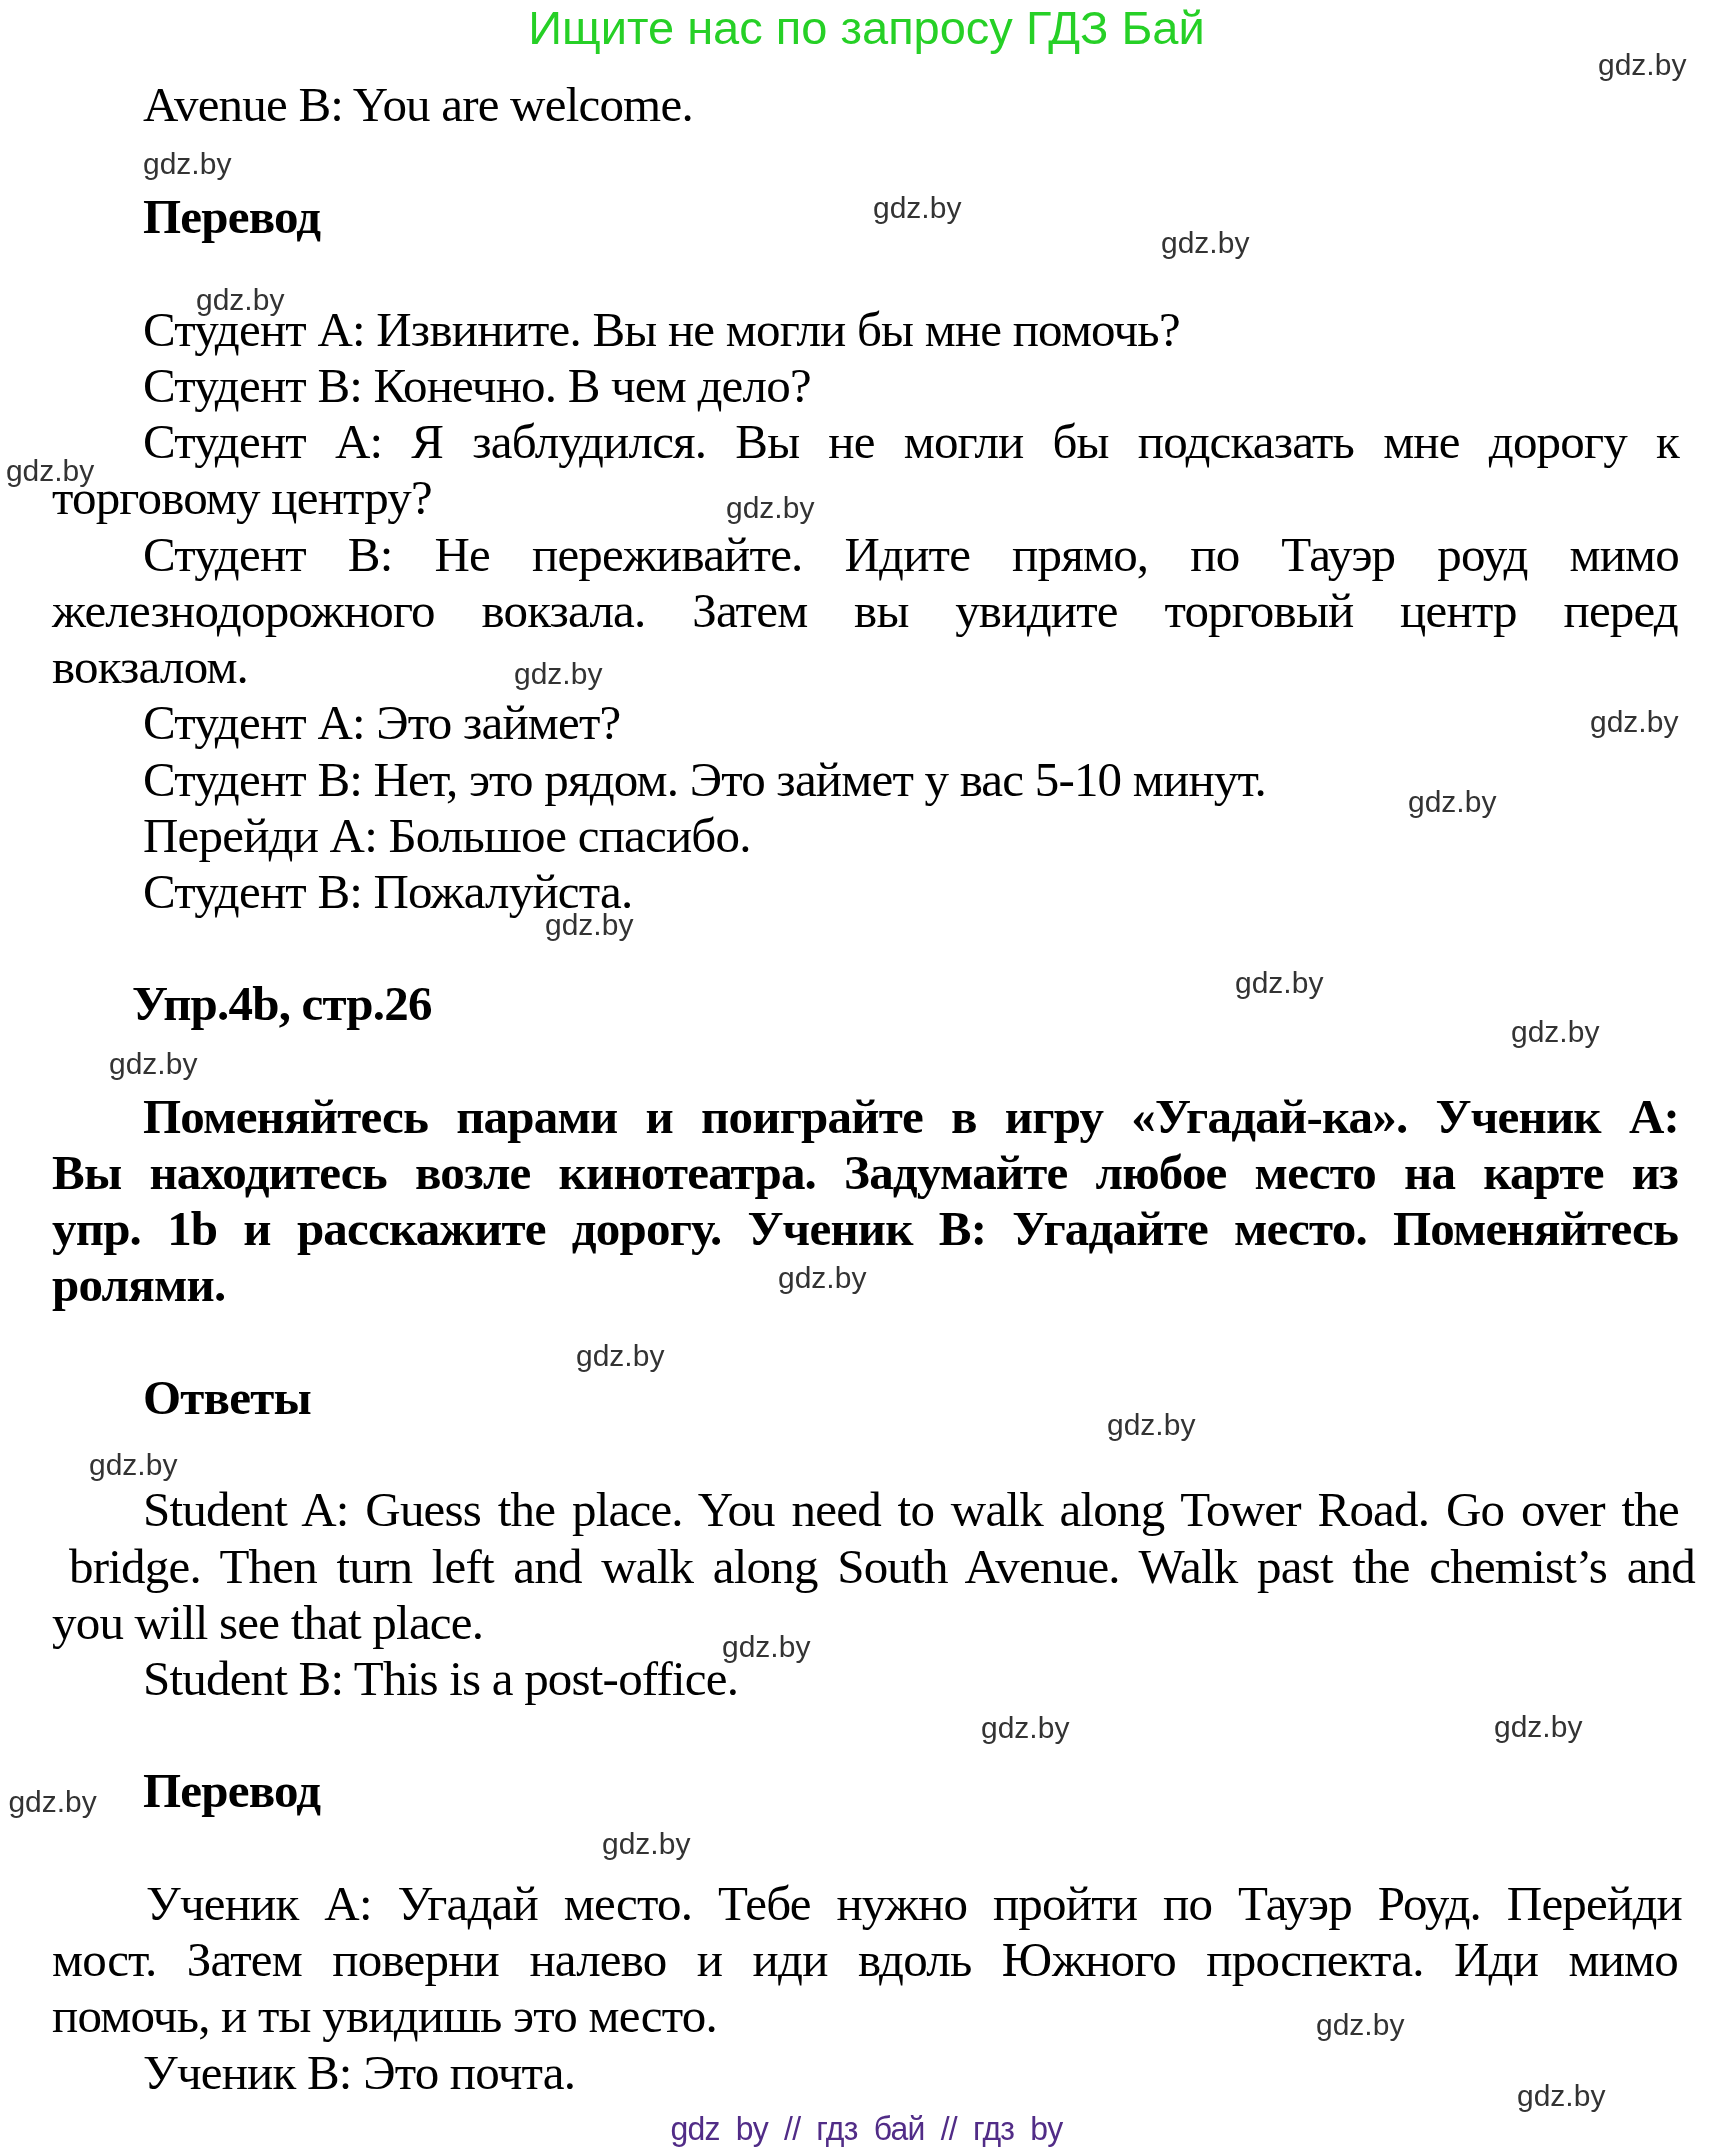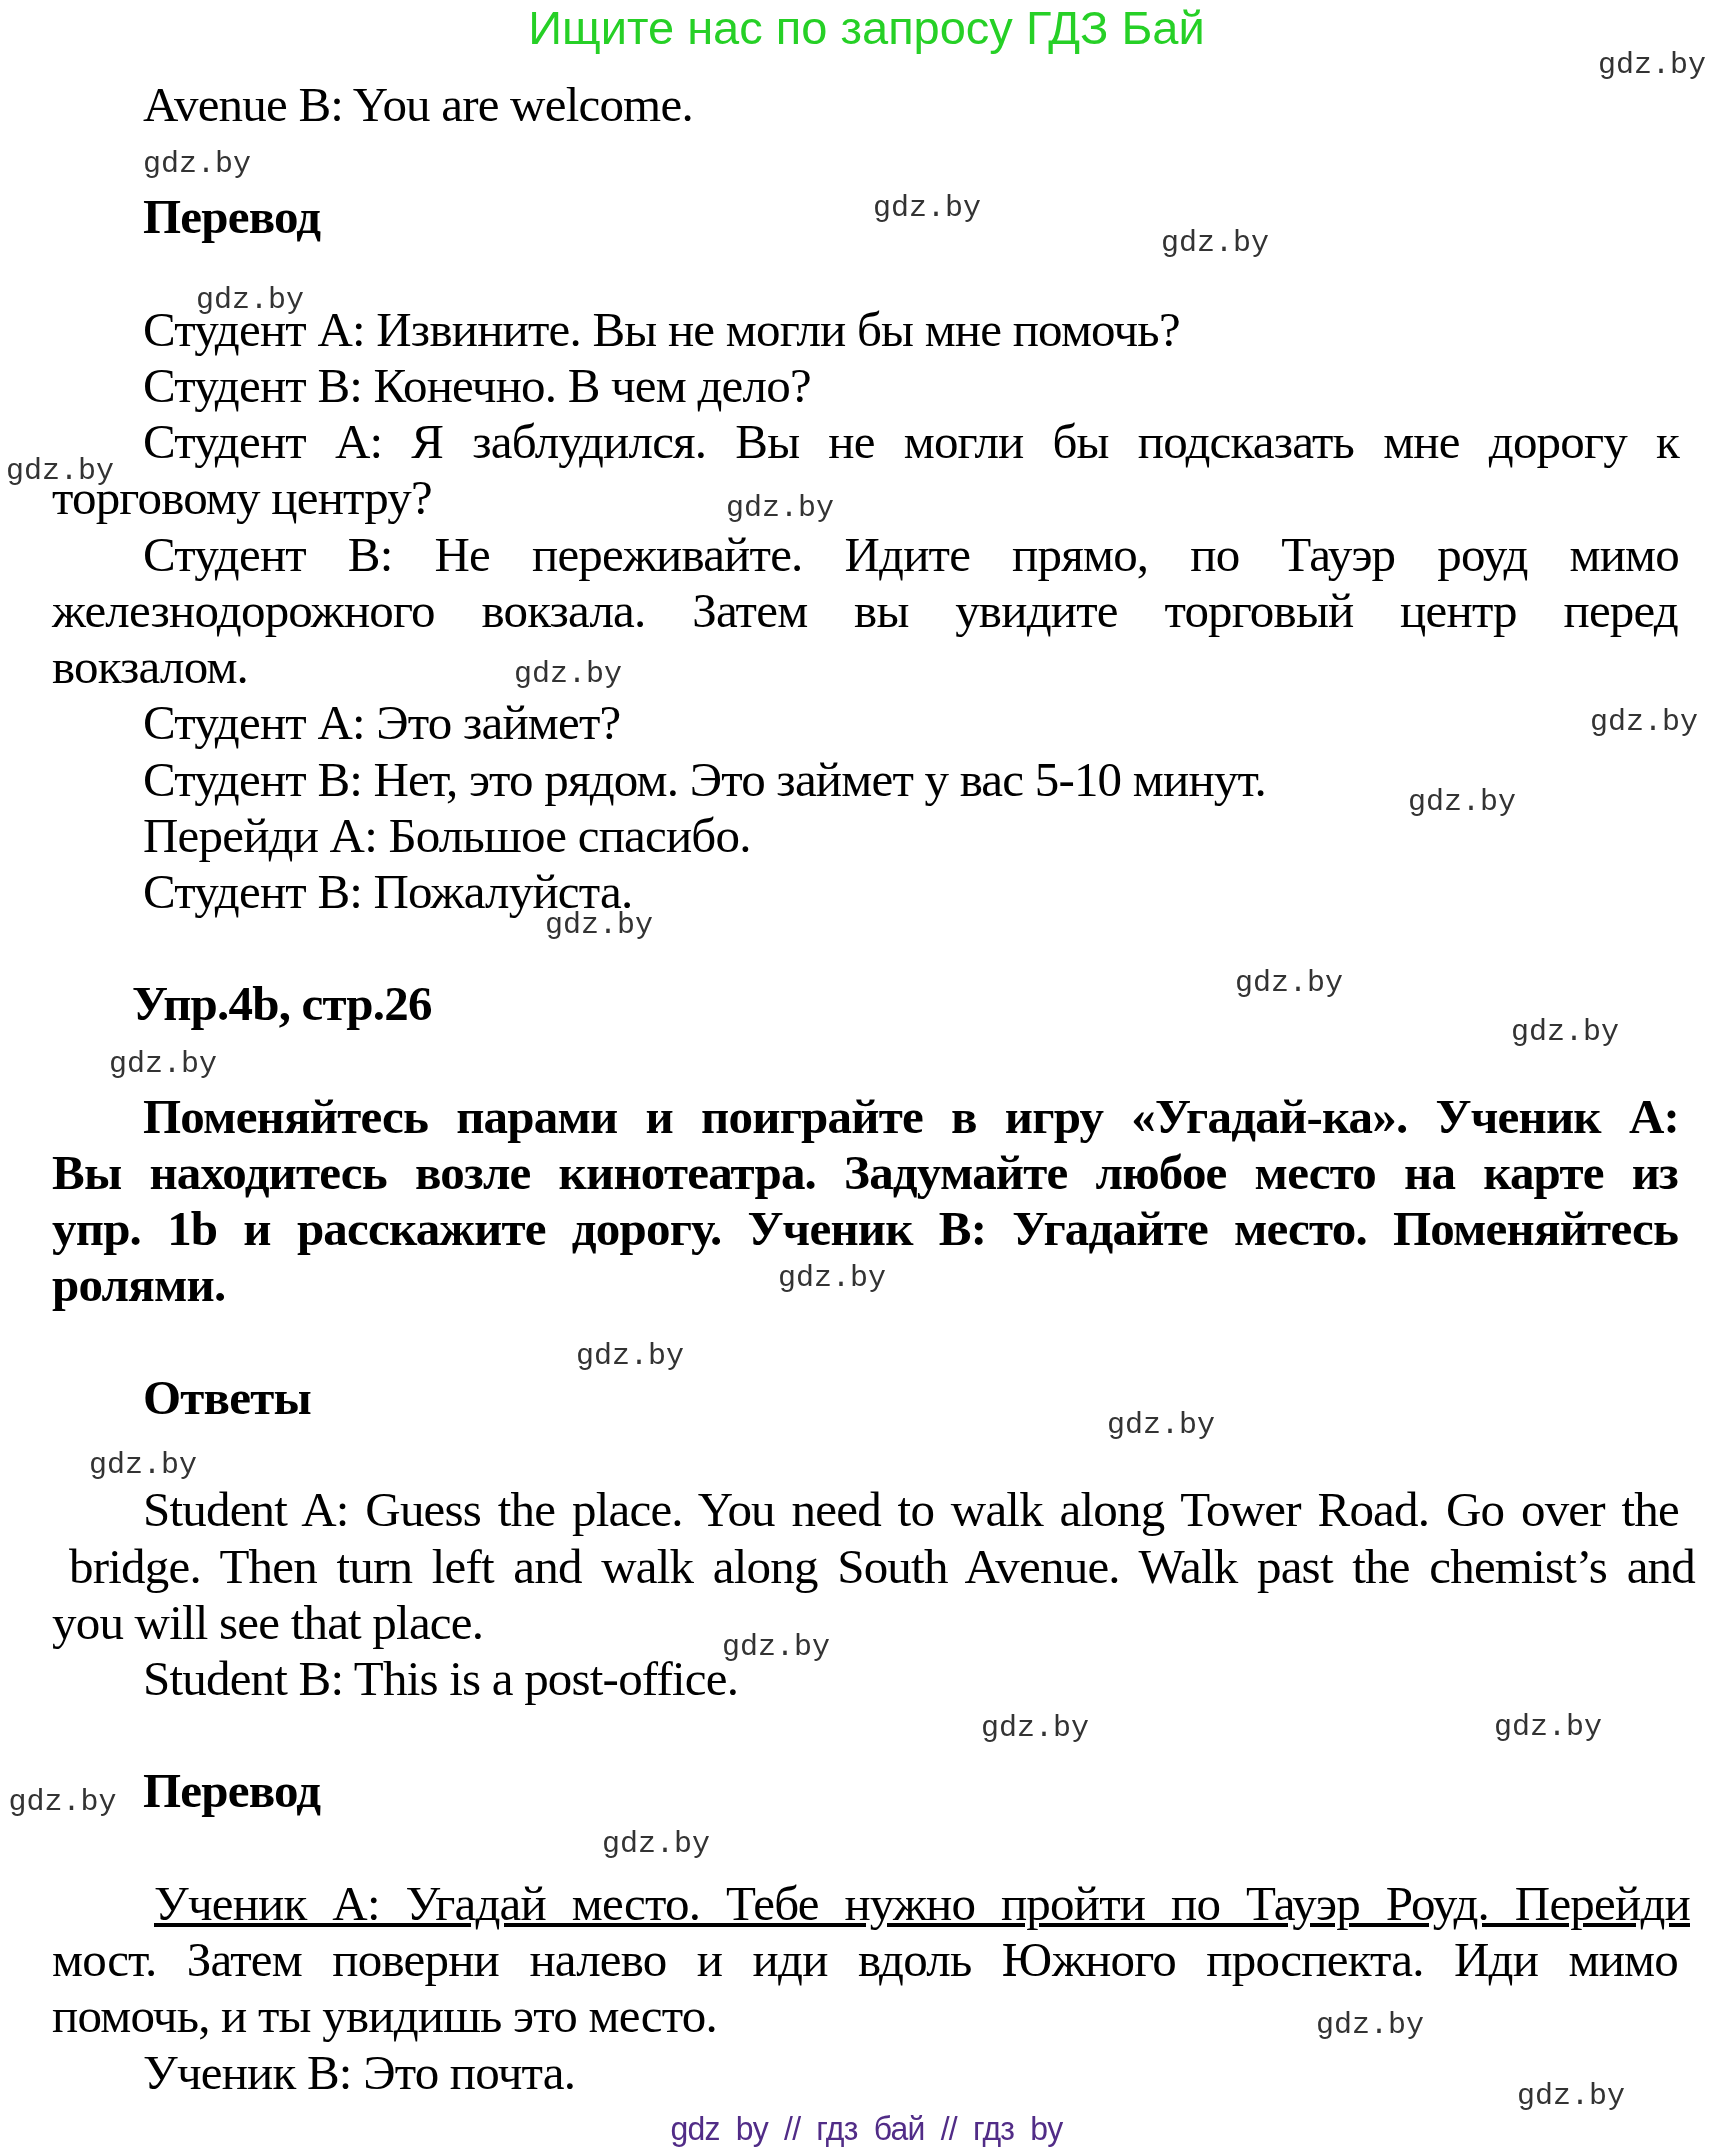--- a/index.html
+++ b/index.html
@@ -40,21 +40,21 @@
   .text-line.justify {
     text-align: justify;
     text-align-last: justify;
     white-space: normal;
   }
   .text-line.bold {
     font-weight: 700;
   }
   .watermark {
     position: absolute;
-    font-family: Liberation Mono, monospace;
+    font-family: Liberation Sans, sans-serif;
     font-size: 30px;
     line-height: 1;
     color: #333333;
     white-space: nowrap;
   }
   .footer {
     position: absolute;
     top: 2109px;
     left: 0;
     width: 100%;
@@ -93,21 +93,21 @@
       <div class="text-line bold justify" style="left: 143px; top: 1091px; width: 1536px;">Поменяйтесь парами и поиграйте в игру «Угадай-ка». Ученик А:</div>
       <div class="text-line bold justify" style="left: 52px; top: 1147px; width: 1626px;">Вы находитесь возле кинотеатра. Задумайте любое место на карте из</div>
       <div class="text-line bold justify" style="left: 52px; top: 1203px; width: 1626px;">упр. 1b и расскажите дорогу. Ученик В: Угадайте место. Поменяйтесь</div>
       <div class="text-line bold" style="left: 52px; top: 1259px; width: 1626px;">ролями.</div>
       <div class="text-line bold" style="left: 143px; top: 1372px; width: 1536px;">Ответы</div>
       <div class="text-line justify" style="left: 143px; top: 1484px; width: 1536px;">Student A: Guess the place. You need to walk along Tower Road. Go over the</div>
       <div class="text-line justify" style="left: 59px; top: 1541px; width: 1626px; margin-left: 10px;">bridge. Then turn left and walk along South Avenue. Walk past the chemist’s and</div>
       <div class="text-line" style="left: 52px; top: 1597px; width: 1626px;">you will see that place.</div>
       <div class="text-line" style="left: 143px; top: 1653px; width: 1536px;">Student B: This is a post-office.</div>
       <div class="text-line bold" style="left: 143px; top: 1765px; width: 1536px;">Перевод</div>
-      <div class="text-line justify" style="left: 154px; top: 1878px; width: 1536px; text-decoration: underline;">Ученик А: Угадай место. Тебе нужно пройти по Тауэр Роуд. Перейди</div>
+      <div class="text-line justify" style="left: 146px; top: 1878px; width: 1536px;">Ученик А: Угадай место. Тебе нужно пройти по Тауэр Роуд. Перейди</div>
       <div class="text-line justify" style="left: 52px; top: 1934px; width: 1626px;">мост. Затем поверни налево и иди вдоль Южного проспекта. Иди мимо</div>
       <div class="text-line" style="left: 52px; top: 1990px; width: 1626px;">помочь, и ты увидишь это место.</div>
       <div class="text-line" style="left: 143px; top: 2047px; width: 1536px;">Ученик В: Это почта.</div>
     </div>
 
   <div id="watermark-layer">
       <span class="watermark" style="left: 1598px; top: 50px;">gdz.by</span>
       <span class="watermark" style="left: 143px; top: 149px;">gdz.by</span>
       <span class="watermark" style="left: 873px; top: 193px;">gdz.by</span>
       <span class="watermark" style="left: 1161px; top: 228px;">gdz.by</span>

